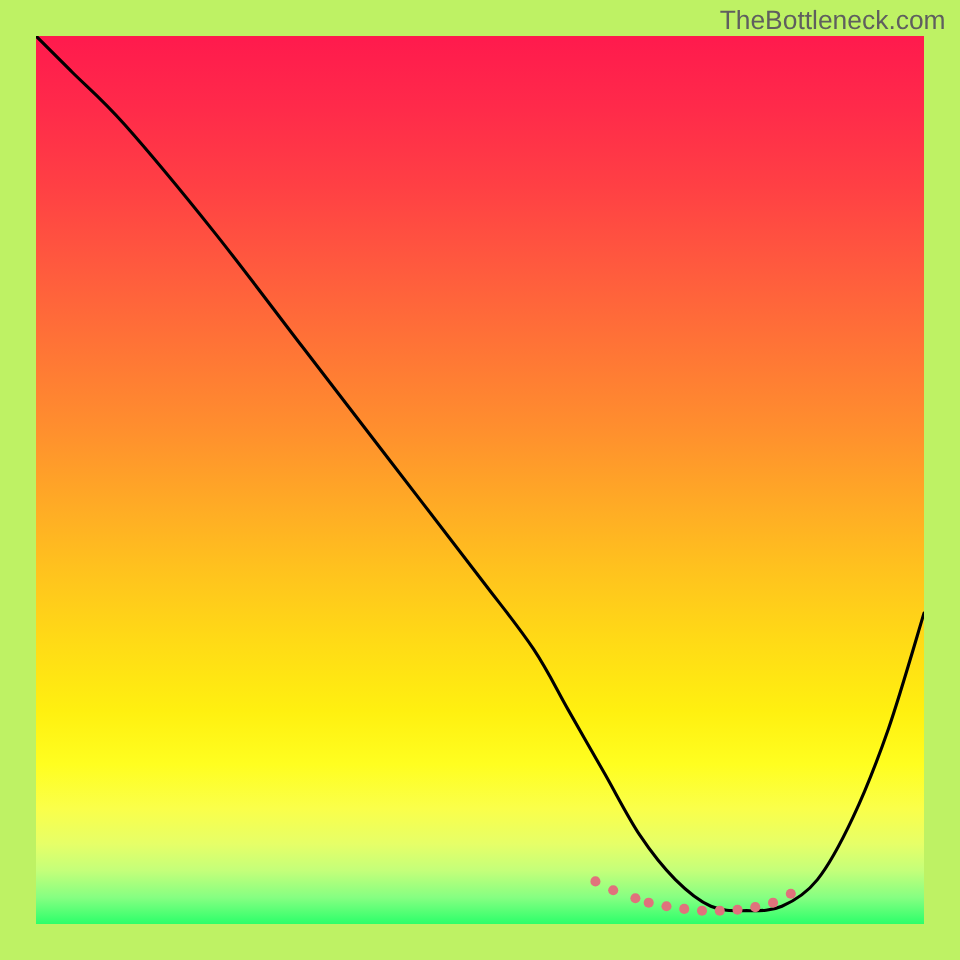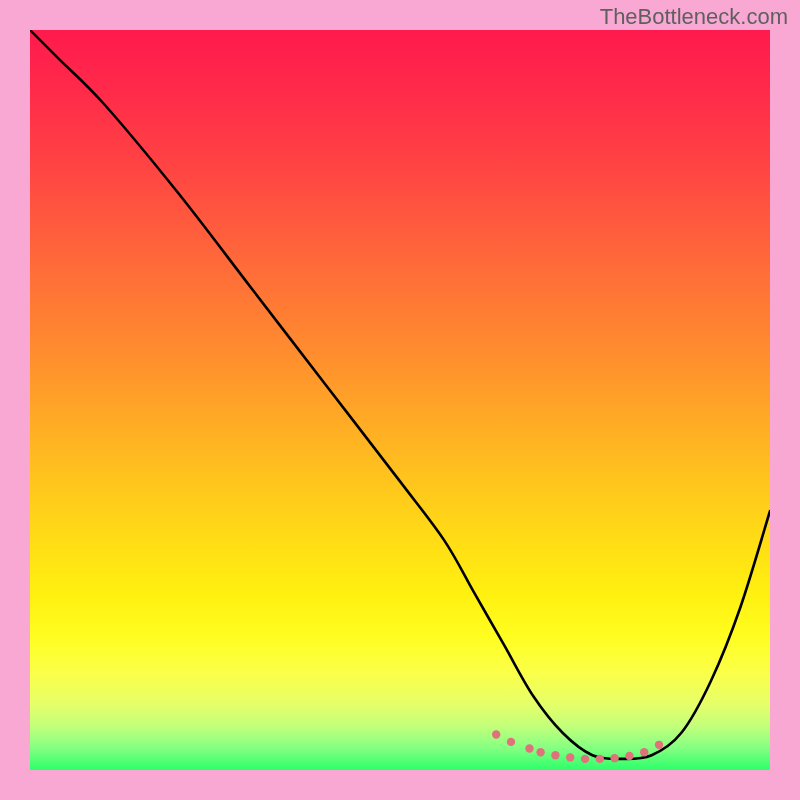--- a/index.html
+++ b/index.html
@@ -8,21 +8,21 @@
     width: 800px;
     height: 800px;
     background: #000000;
     overflow: hidden;
     font-family: Arial, Helvetica, sans-serif;
   }
   .frame {
     position: relative;
     width: 800px;
     height: 800px;
-    background: #f9a8d4;
+    background: #bef264;
   }
   .attribution {
     position: absolute;
     top: 4px;
     right: 12px;
     color: #5f5f5f;
     font-size: 22px;
     letter-spacing: 0px;
     font-weight: 500;
     z-index: 10;

